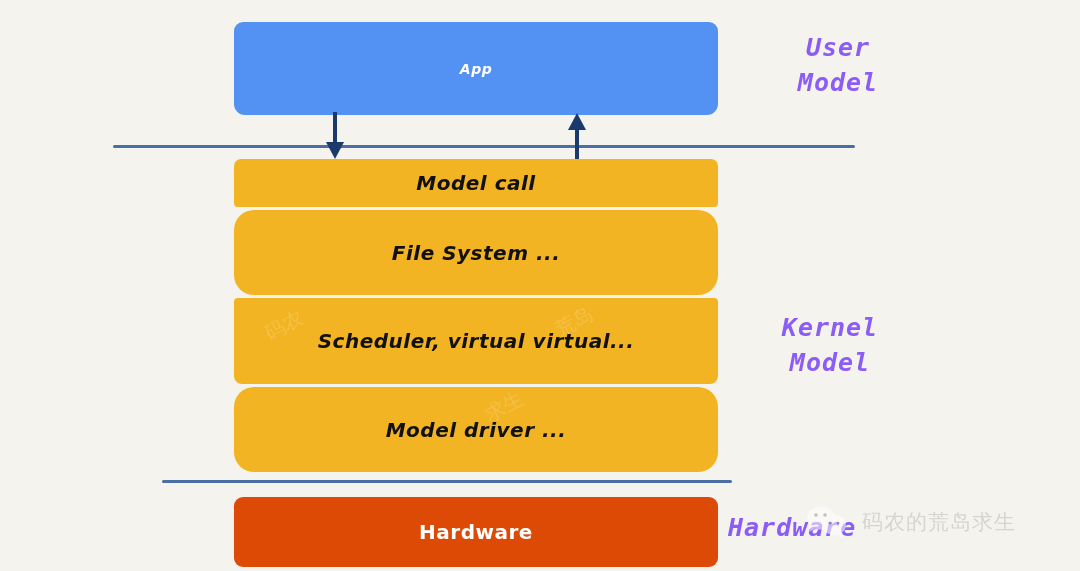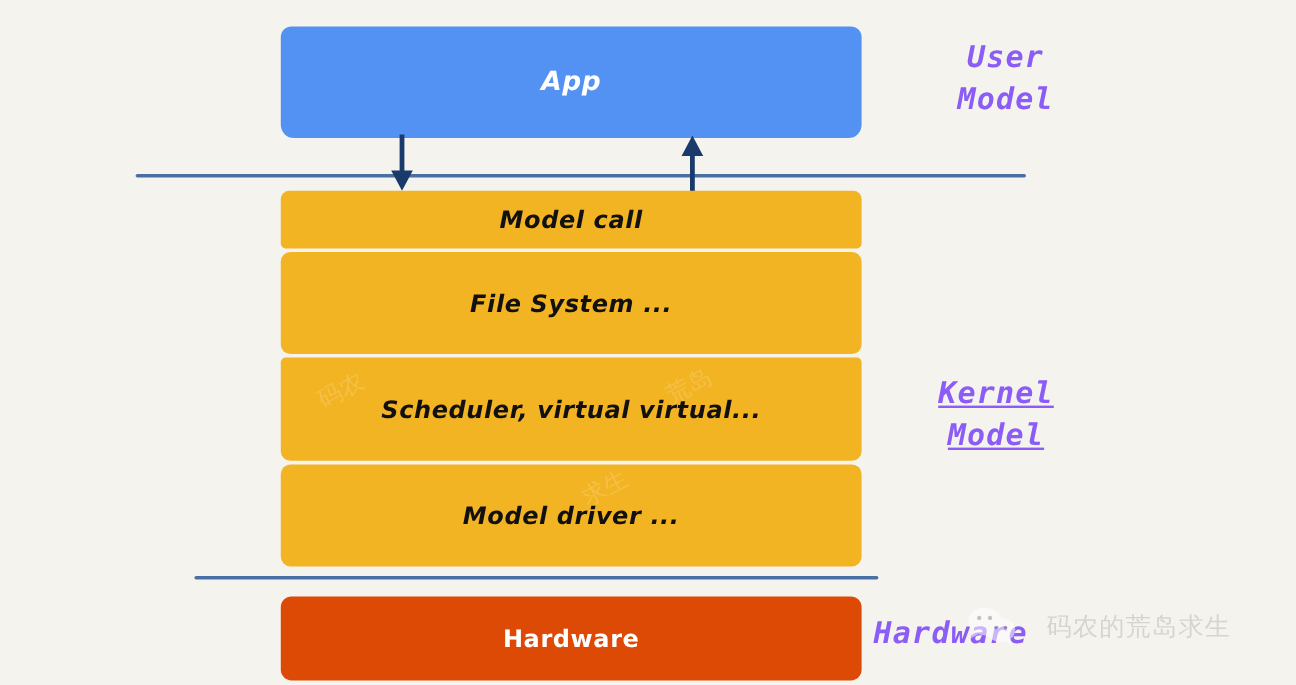--- a/index.html
+++ b/index.html
@@ -41,27 +41,27 @@
   #app-box {
     left: 234px;
     top: 22px;
     width: 484px;
     height: 93px;
     background: #5392f2;
     border-radius: 9px 9px 11px 11px;
   }
   #app-box .layer-label {
     color: #ffffff;
-    font-size: 22px;
+    font-size: 14px;
   }
 
   
   .kernel-box {
     background: #f3b423;
-    border-radius: 8px;
+    border-radius: 20px;
   }
   .kernel-box .layer-label {
     color: #111111;
     font-size: 20px;
   }
   #syscall-box   { left: 234px; top: 159px; width: 484px; height: 48px; border-radius: 7px 7px 4px 4px; }
   #fs-box        { left: 234px; top: 210px; width: 484px; height: 85px; }
   #sched-box     { left: 234px; top: 298px; width: 484px; height: 86px; border-radius: 4px 4px 8px 8px; }
   #driver-box    { left: 234px; top: 387px; width: 484px; height: 85px; }
 
@@ -106,31 +106,31 @@
     font-style: italic;
     color: #8b5cf6;
     font-size: 25px;
     line-height: 35px;
     letter-spacing: 1px;
     text-align: center;
     white-space: pre;
     user-select: none;
   }
   #label-user     { left: 738px; top: 30px;  width: 200px; }
-  #label-kernel   { left: 730px; top: 310px; width: 200px; text-decoration: underline; }
+  #label-kernel   { left: 730px; top: 310px; width: 200px; }
   #label-hardware { left: 728px; top: 510px; width: 230px; text-align: left; }
 
   
   #watermark {
     position: absolute;
     left: 806px;
     top: 505px;
     display: flex;
     align-items: center;
-    gap: 24px;
+    gap: 14px;
     opacity: 0.55;
     user-select: none;
     pointer-events: none;
   }
   #watermark .wm-text {
     font-family: "DejaVu Sans", sans-serif;
     font-size: 21px;
     color: #bdbdb8;
     letter-spacing: 1px;
     white-space: nowrap;

